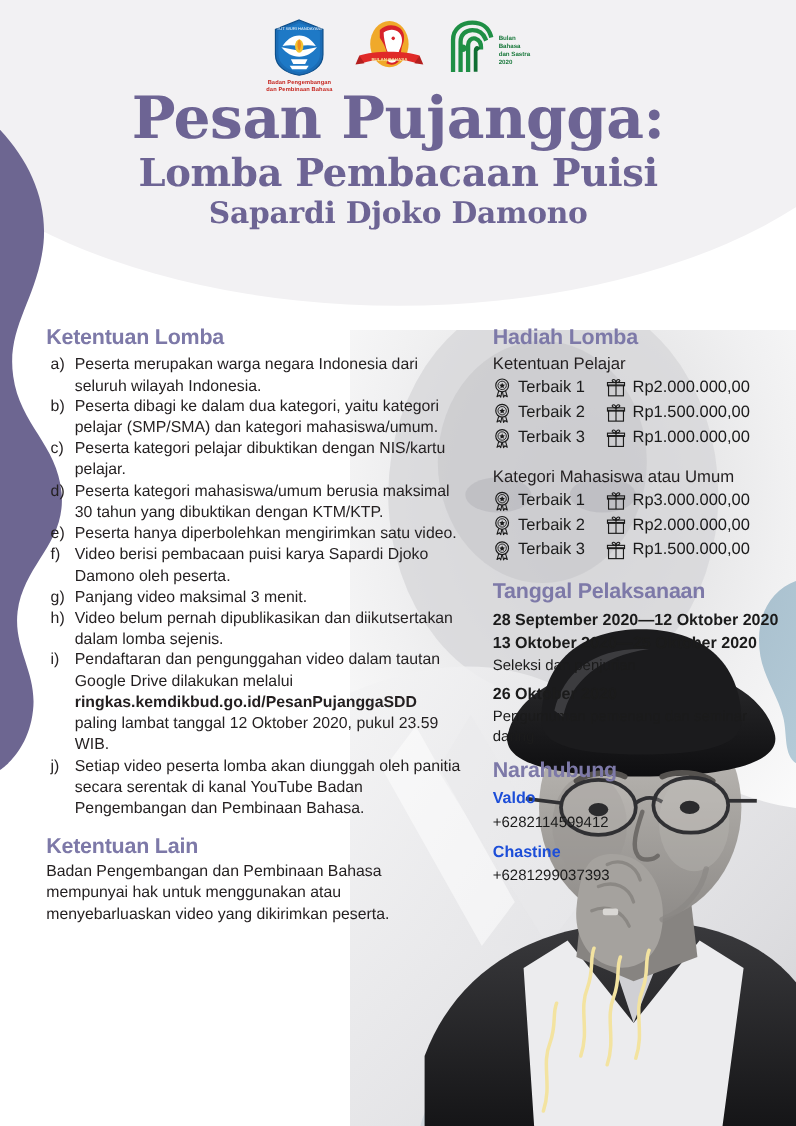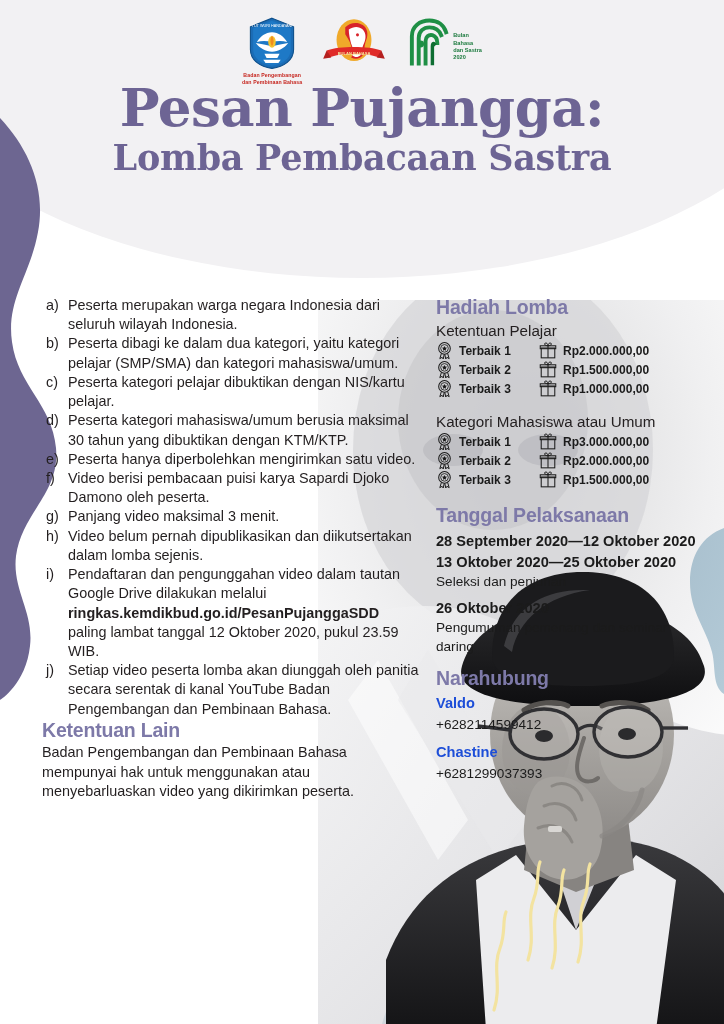--- a/index.html
+++ b/index.html
@@ -63,48 +63,48 @@
   }
   .t3{
     font-family:"DejaVu Serif", serif;
     font-size:27px; line-height:1.15; font-weight:700;
     color:#6d6494; margin-top:2px; letter-spacing:-0.2px;
   }
 
   
   .content{ position:absolute; left:0; top:296px; width:724px; z-index:4; }
   .col-left{ position:absolute; left:42px; top:0; width:378px; }
-  .col-right{ position:absolute; left:436px; top:0; width:270px; }
+  .col-right{ position:absolute; left:448px; top:0; width:270px; }
 
   h2.sec{
     color:#7d79a8; font-weight:700; font-size:19.5px; line-height:1.2;
     margin-bottom:3px; letter-spacing:-0.2px;
   }
   h2.sec.tight{ margin-bottom:1px; }
 
   ol.rules{ list-style:none; margin:0; padding:0; }
   ol.rules li{
     display:flex; align-items:flex-start;
     font-size:14.4px; line-height:1.335; color:#231f20;
     margin-bottom:0px;
   }
   ol.rules li .mark{
     width:26px; flex:0 0 26px; text-align:left; padding-left:4px;
   }
   ol.rules li .txt{ flex:1 1 auto; }
   .bold-link{ font-weight:700; }
 
-  .lain{ }
+  .lain{ margin-top:13px; }
   .lain p{ font-size:14.4px; line-height:1.36; color:#231f20; }
 
   
   .cat-label{ font-size:15.2px; color:#231f20; font-weight:400; margin:3px 0 2px; }
   .prize-row{
     display:flex; align-items:center; gap:6px;
-    font-size:12px; font-weight:700; color:#1b1b1b;
+    font-size:15px; font-weight:400; color:#1b1b1b;
     line-height:1.52;
   }
   .prize-rank{ width:74px; flex:0 0 74px; }
   .prize-amt{ white-space:nowrap; }
   .ic{ flex:0 0 auto; display:block; }
 
   .spacer-prizes{ height:12px; }
 
   
   .dates{ margin-top:15px; }
@@ -301,27 +301,29 @@
           <span>Bulan</span><br>
           <span>Bahasa</span><br>
           <span>dan Sastra</span><br>
           <span>2020</span>
         </div>
       </div>
     </div>
 
     <div class="titles">
       <div class="t1">Pesan Pujangga:</div>
-      <div class="t2">Lomba Pembacaan Sastra</div>
+      <div class="t2">Lomba Pembacaan Puisi</div>
+      <div class="t3">Sapardi Djoko Damono</div>
     </div>
   </div>
 
   <div class="content">
 
     <div class="col-left">
+      <h2 class="sec">Ketentuan Lomba</h2>
       <ol class="rules" id="rules-list">
           <li>
             <span class="mark">a)</span>
             <span class="txt">Peserta merupakan warga negara Indonesia dari seluruh wilayah Indonesia.</span>
           </li>
           <li>
             <span class="mark">b)</span>
             <span class="txt">Peserta dibagi ke dalam dua kategori, yaitu kategori pelajar (SMP/SMA) dan kategori mahasiswa/umum.</span>
           </li>
           <li>

